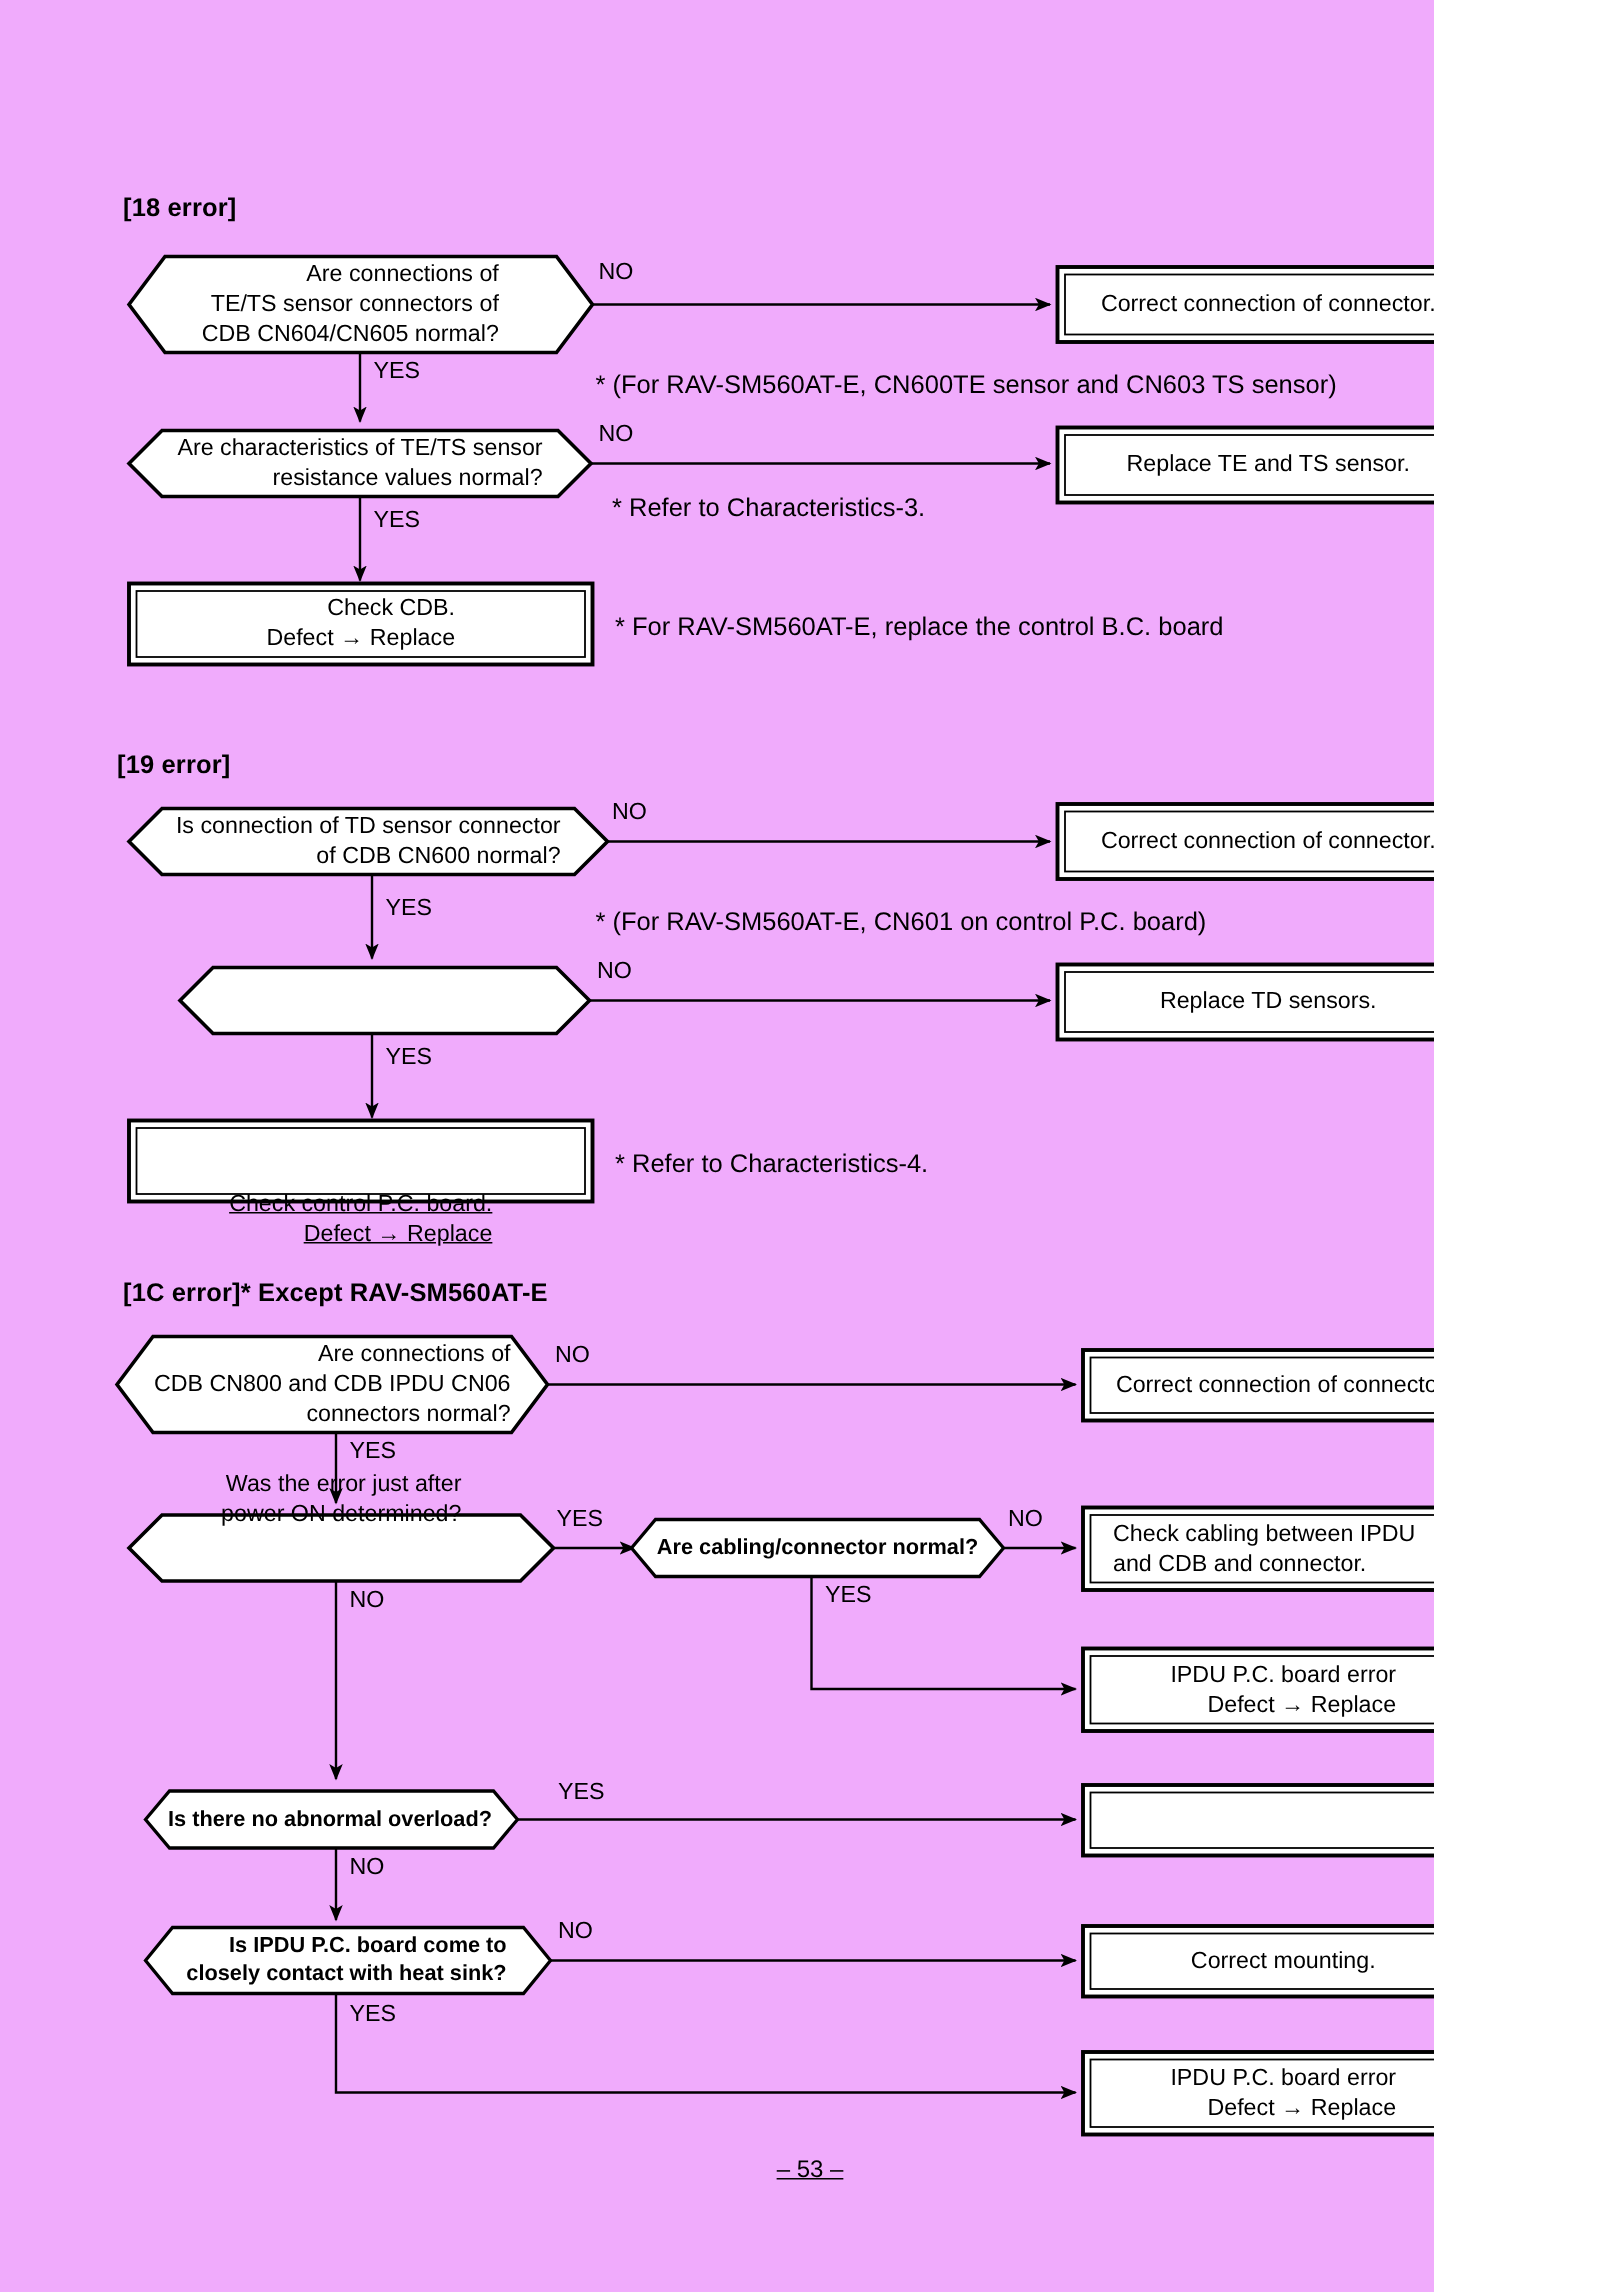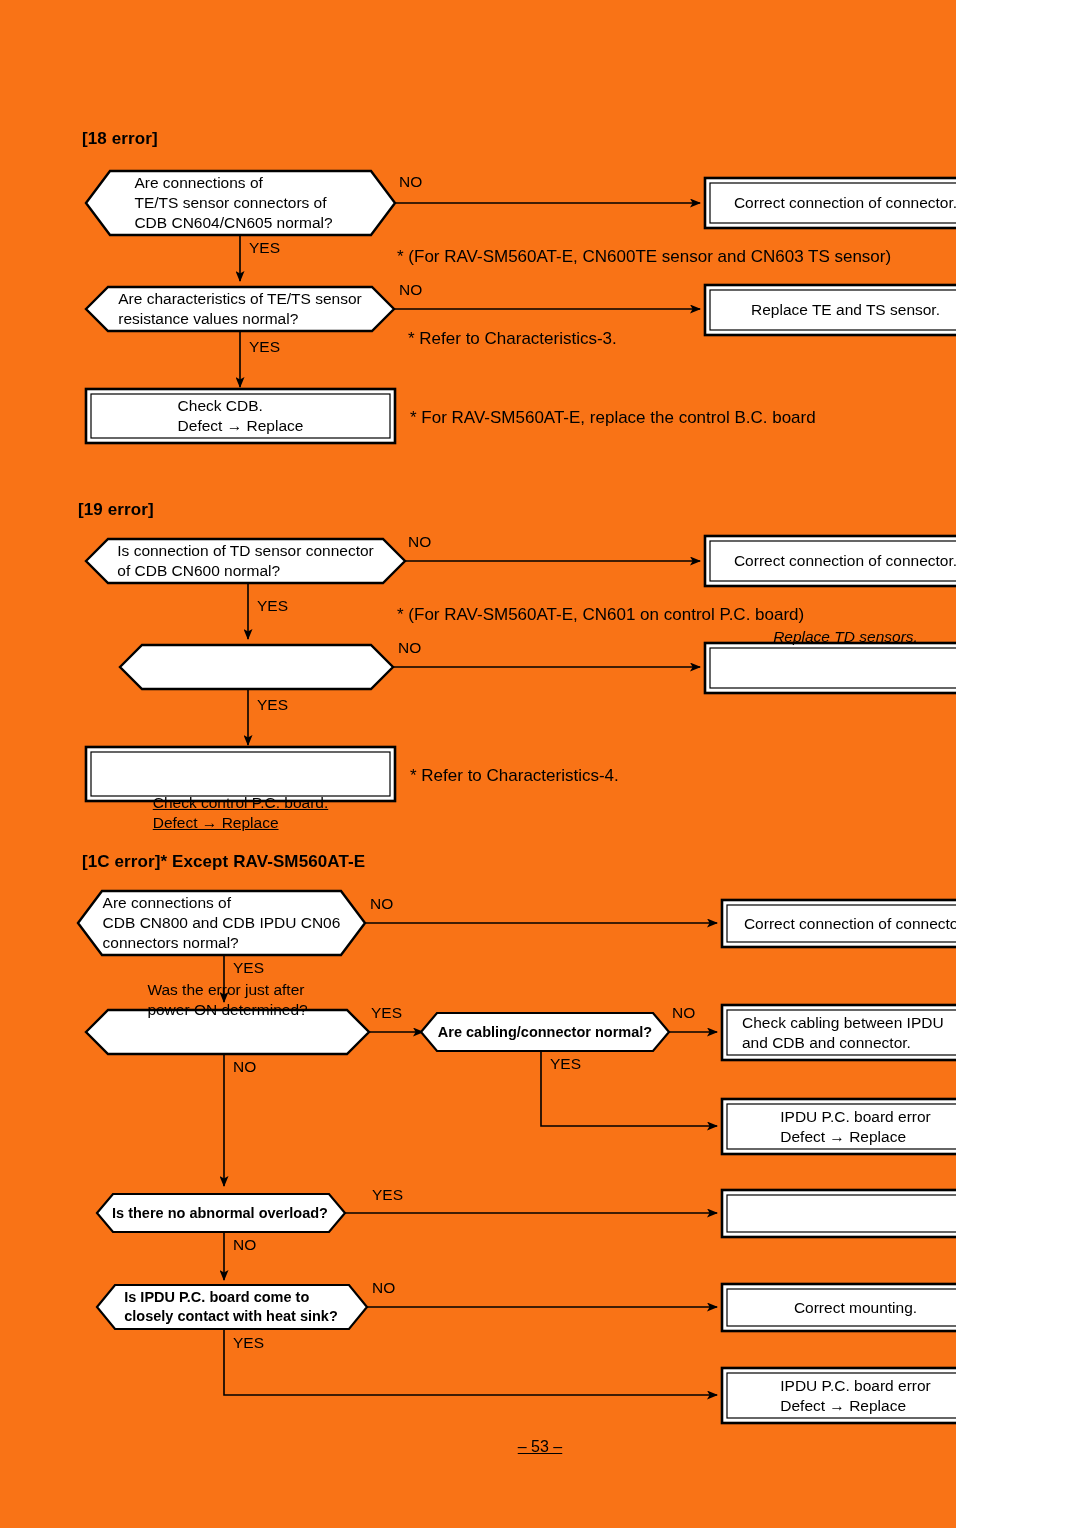--- a/index.html
+++ b/index.html
@@ -9,21 +9,21 @@
   }
   body {
     font-family: "Liberation Sans", sans-serif;
     color: #000000;
   }
   #page {
     position: relative;
     width: 956px;
     height: 1528px;
     overflow: hidden;
-    background: #f97316;
+    background: #f0abfc;
   }
   #svg-layer {
     position: absolute;
     left: 0;
     top: 0;
     width: 1080px;
     height: 1528px;
   }
   .section-title {
     position: absolute;
@@ -38,21 +38,21 @@
     white-space: nowrap;
   }
   .edge-label {
     position: absolute;
     font-size: 15.5px;
     white-space: nowrap;
   }
   .node-text {
     position: absolute;
     font-size: 15.5px;
-    text-align: left;
+    text-align: right;
     line-height: 20px;
     white-space: pre-line;
     display: flex;
     align-items: center;
     justify-content: center;
     pointer-events: none;
   }
   .node-text.small {
     font-size: 14.5px;
     line-height: 19px;
@@ -185,21 +185,21 @@
 of CDB CN600 normal?</div>
   <div class="edge-label" style="left:408px; top:533px;">NO</div>
   <div class="edge-label" style="left:257px; top:597px;">YES</div>
 
   <div class="edge-label" style="left:398px; top:639px;">NO</div>
   <div class="edge-label" style="left:257px; top:696px;">YES</div>
 
   <div class="node-text" style="left:91px; top:791px; width:299px; height:44px;text-decoration:underline;">Check control P.C. board.
 Defect → Replace</div>
   <div class="node-text" style="left:710px; top:541px; width:271px; height:40px;">Correct connection of connector.</div>
-  <div class="node-text" style="left:710px; top:617px; width:271px; height:40px;font-style:italic;">Replace TD sensors.</div>
+  <div class="node-text" style="left:710px; top:648px; width:271px; height:40px;">Replace TD sensors.</div>
 
   <div class="note" style="left:397px; top:605px;">* (For RAV-SM560AT-E, CN601 on control P.C. board)</div>
   <div class="note" style="left:410px; top:766px;">* Refer to Characteristics-4.</div>
 
   <div class="section-title" style="left:82px; top:852px;">[1C error]* Except RAV-SM560AT-E</div>
 
   <div class="node-text" style="left:95px; top:891px; width:253px; height:64px;">Are connections of
 CDB CN800 and CDB IPDU CN06
 connectors normal?</div>
   <div class="edge-label" style="left:370px; top:895px;">NO</div>

